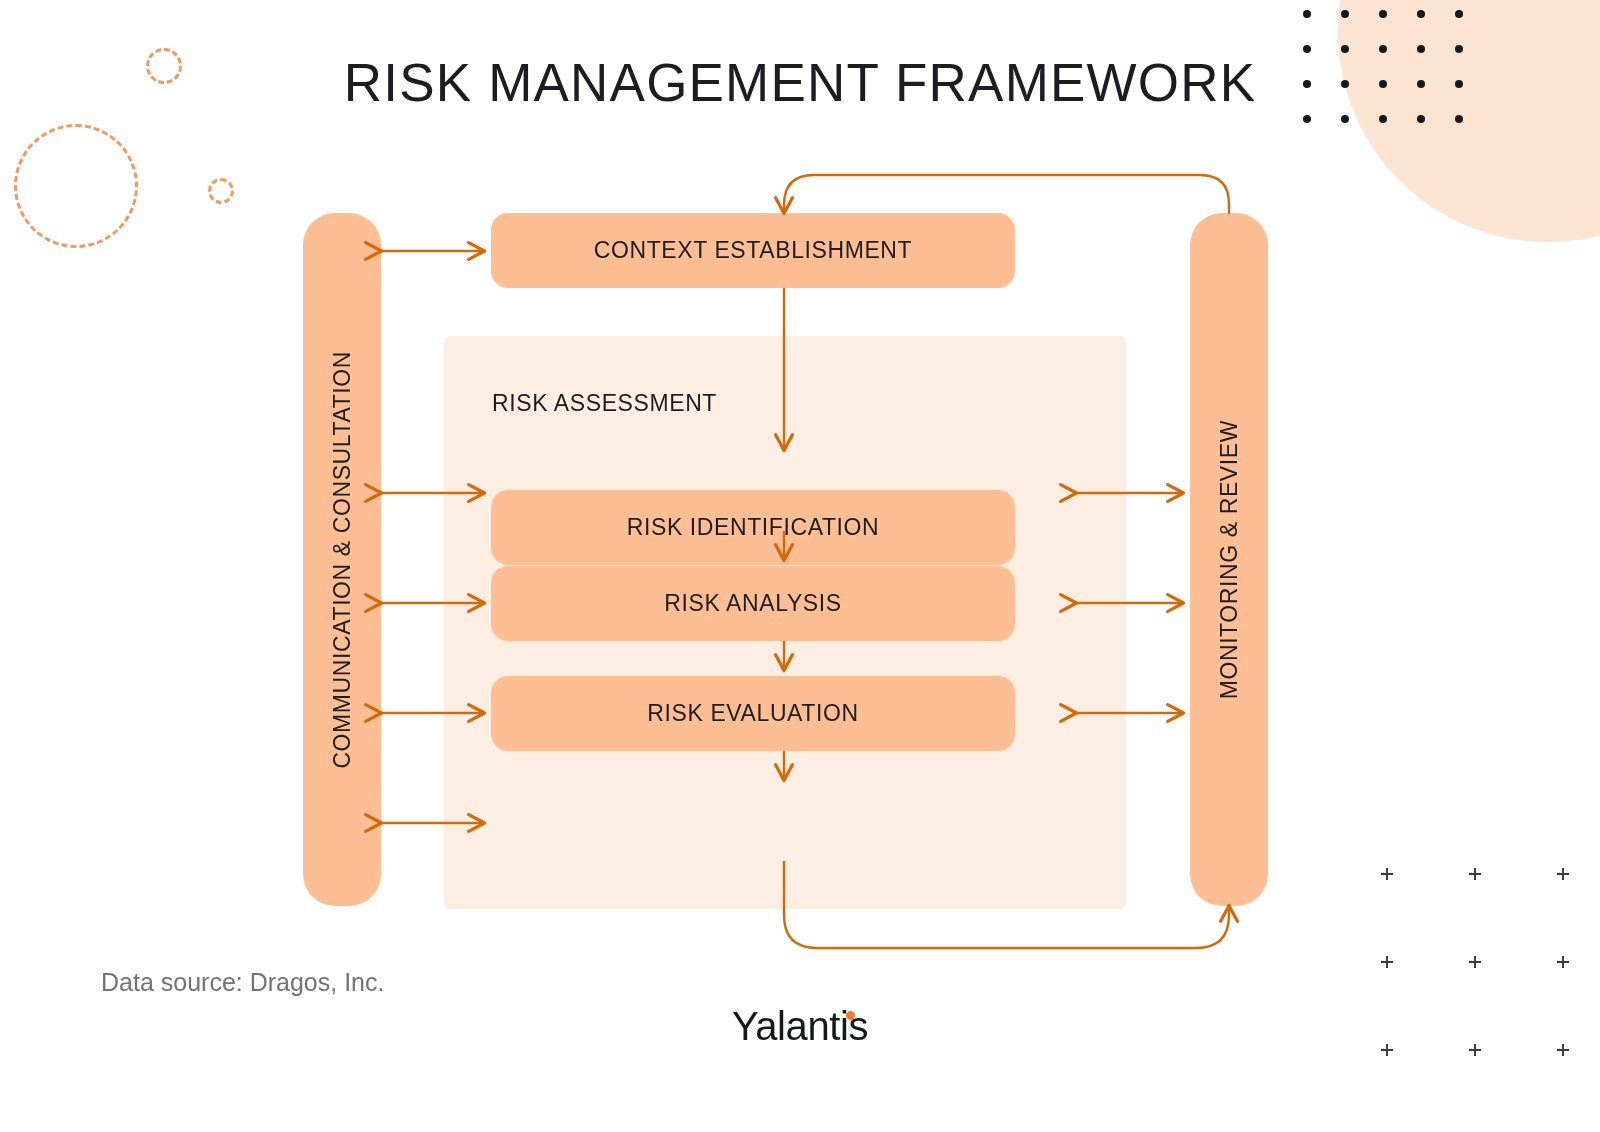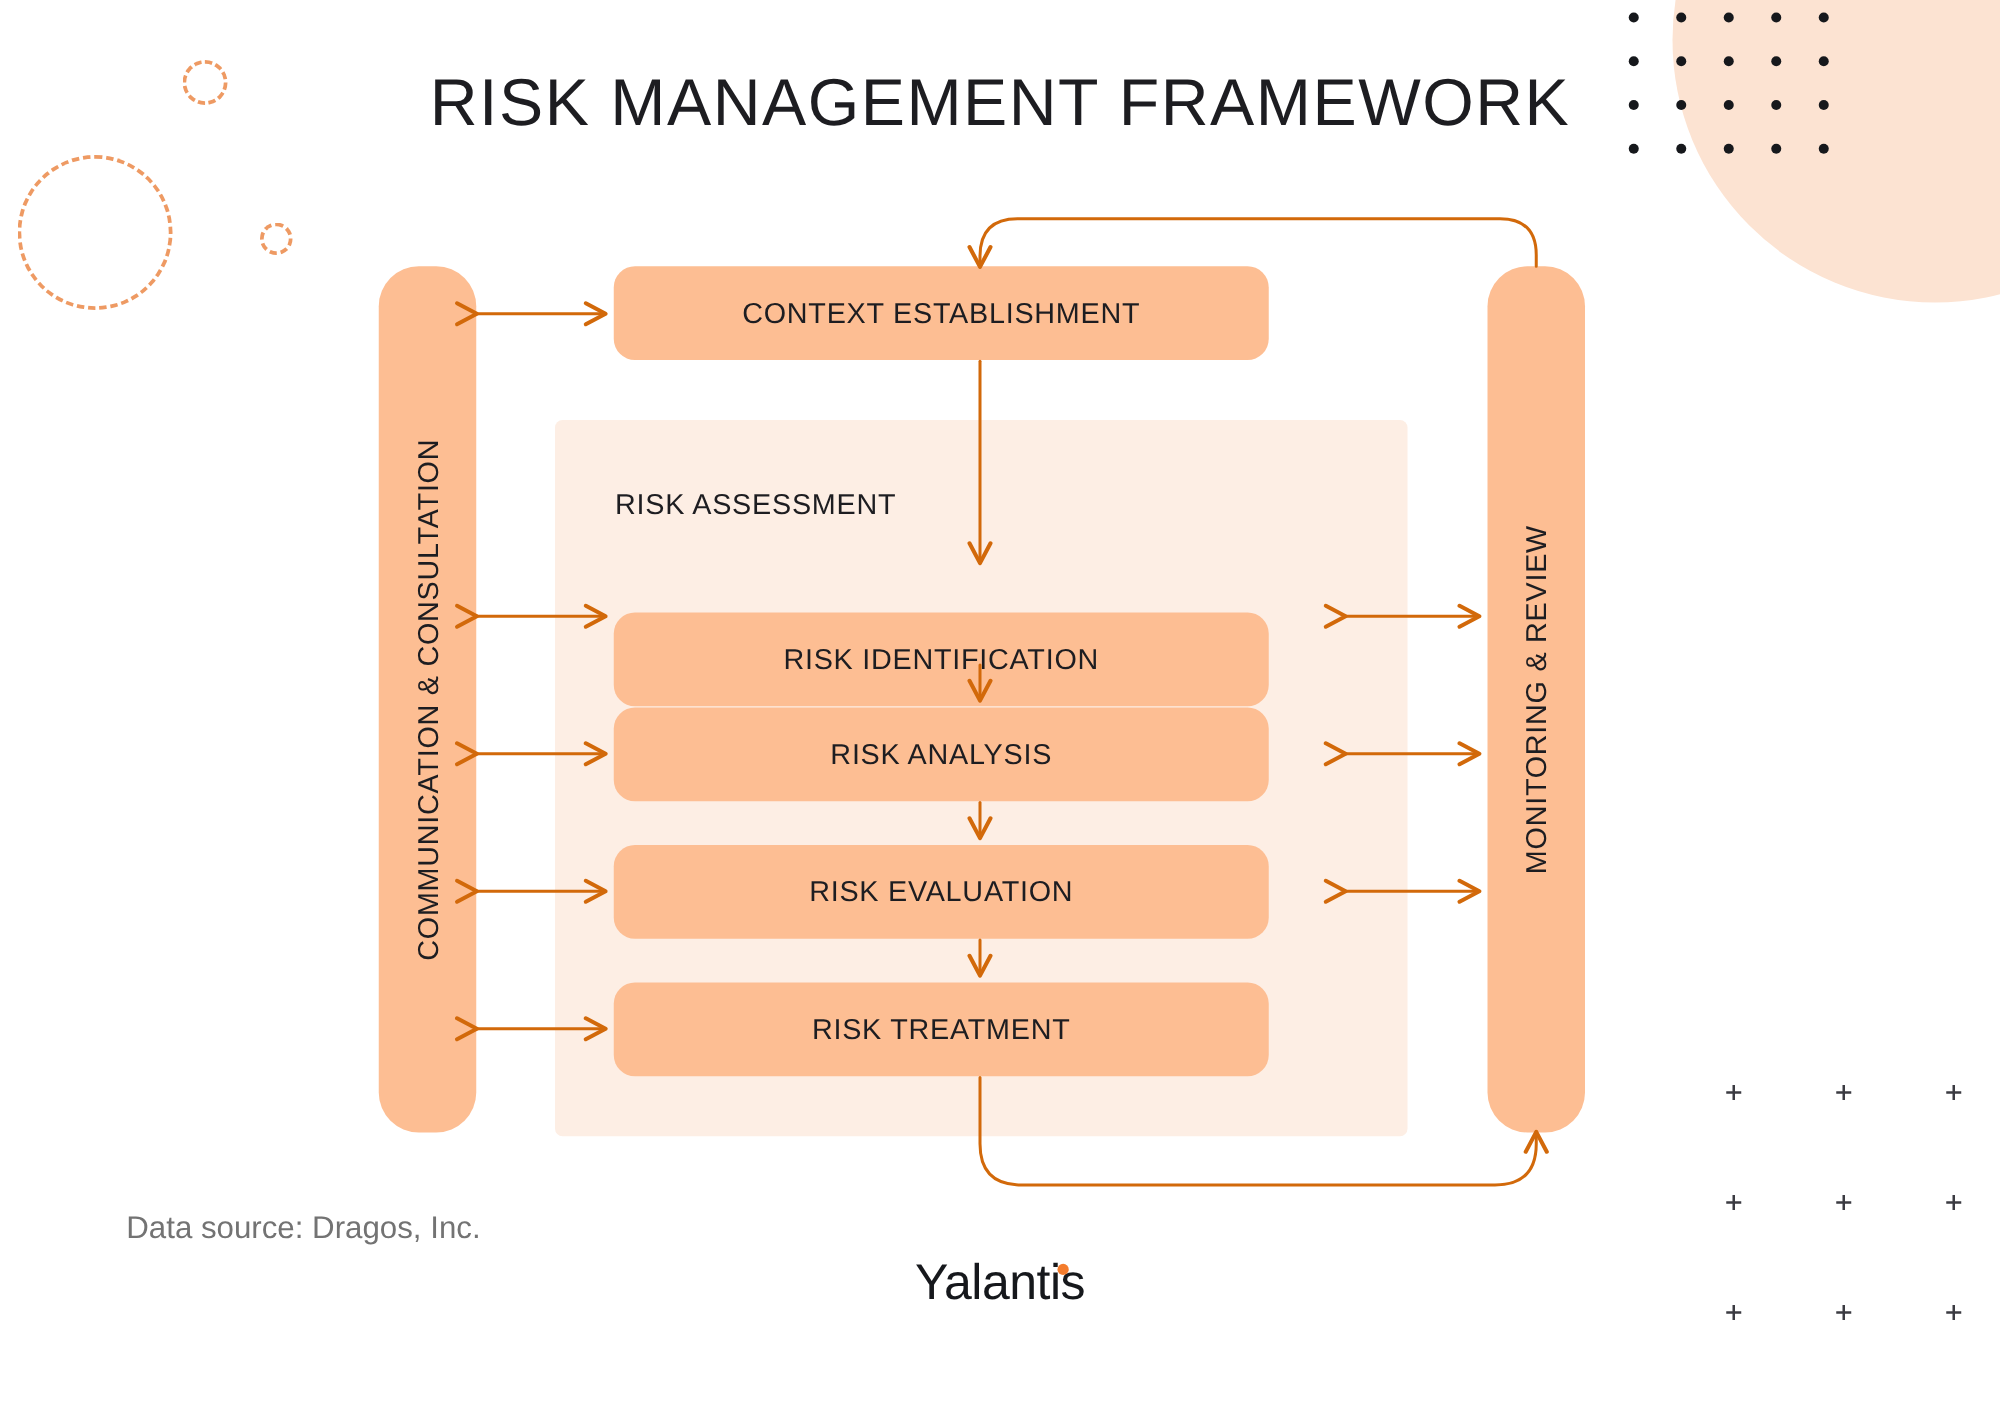--- a/index.html
+++ b/index.html
@@ -265,23 +265,20 @@
     </div>
     <div class="proc-box b1">
       <span>RISK IDENTIFICATION</span>
     </div>
     <div class="proc-box b2">
       <span>RISK ANALYSIS</span>
     </div>
     <div class="proc-box b3">
       <span>RISK EVALUATION</span>
     </div>
-    <div class="proc-box b4">
-      <span>RISK TREATMENT</span>
-    </div>
 
     <svg class="arrow-svg" viewBox="0 0 1600 1132">
       <defs>
         <marker id="ah" markerWidth="9" markerHeight="9" refX="7.4" refY="4.5" orient="auto" markerUnits="strokeWidth">
           <path d="M1,1 L7.6,4.5 L1,8" fill="none" stroke="#D2690A" stroke-width="1.35" stroke-linecap="round" stroke-linejoin="round"></path>
         </marker>
       </defs>
 
       <g stroke="#D2690A" stroke-width="2.4" fill="none" stroke-linecap="round" marker-start="url(#ah)" marker-end="url(#ah)">
         <line x1="381" y1="251" x2="484" y2="251"></line>

